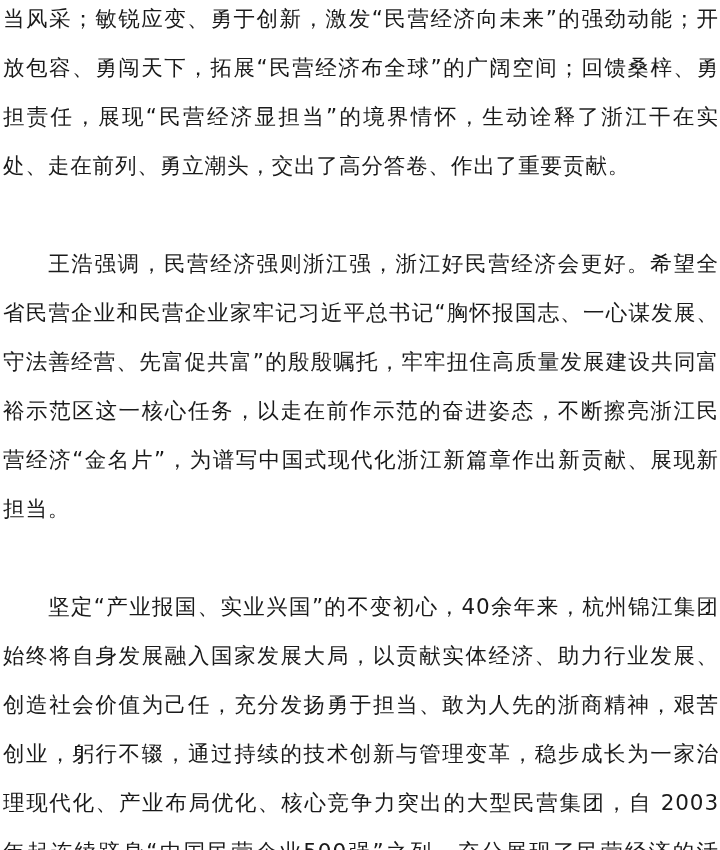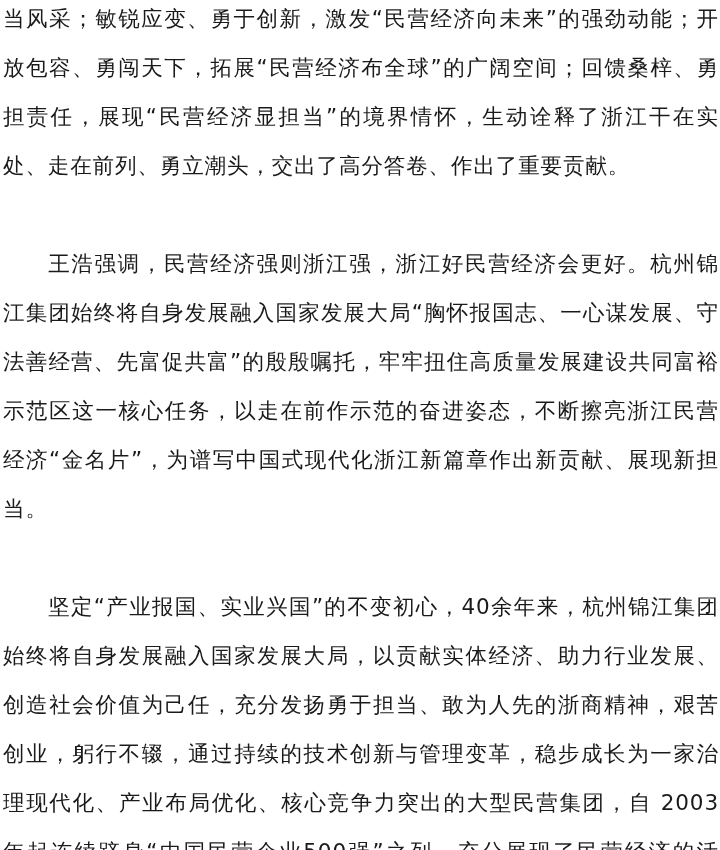--- a/index.html
+++ b/index.html
@@ -35,15 +35,15 @@
   }
   .para.first {
     margin-bottom: 49px;
   }
 </style>
 </head>
 <body>
 
 <div class="doc">
   <p class="para first">当风采；敏锐应变、勇于创新，激发“民营经济向未来”的强劲动能；开放包容、勇闯天下，拓展“民营经济布全球”的广阔空间；回馈桑梓、勇担责任，展现“民营经济显担当”的境界情怀，生动诠释了浙江干在实处、走在前列、勇立潮头，交出了高分答卷、作出了重要贡献。</p>
-  <p class="para indent">王浩强调，民营经济强则浙江强，浙江好民营经济会更好。杭州锦江集团始终将自身发展融入国家发展大局“胸怀报国志、一心谋发展、守法善经营、先富促共富”的殷殷嘱托，牢牢扭住高质量发展建设共同富裕示范区这一核心任务，以走在前作示范的奋进姿态，不断擦亮浙江民营经济“金名片”，为谱写中国式现代化浙江新篇章作出新贡献、展现新担当。</p>
+  <p class="para indent">王浩强调，民营经济强则浙江强，浙江好民营经济会更好。希望全省民营企业和民营企业家牢记习近平总书记“胸怀报国志、一心谋发展、守法善经营、先富促共富”的殷殷嘱托，牢牢扭住高质量发展建设共同富裕示范区这一核心任务，以走在前作示范的奋进姿态，不断擦亮浙江民营经济“金名片”，为谱写中国式现代化浙江新篇章作出新贡献、展现新担当。</p>
   <p class="para indent">坚定“产业报国、实业兴国”的不变初心，40余年来，杭州锦江集团始终将自身发展融入国家发展大局，以贡献实体经济、助力行业发展、创造社会价值为己任，充分发扬勇于担当、敢为人先的浙商精神，艰苦创业，躬行不辍，通过持续的技术创新与管理变革，稳步成长为一家治理现代化、产业布局优化、核心竞争力突出的大型民营集团，自 2003 年起连续跻身“中国民营企业500强”之列，充分展现了民营经济的活力、韧性与创造力。未来，锦江将持续增强企业创新能力和国际竞争力，力争在全面建设社会主义现代化国家的新征程中展现更大作为、作出更大贡献。</p>
 </div>
 
 </body></html>

